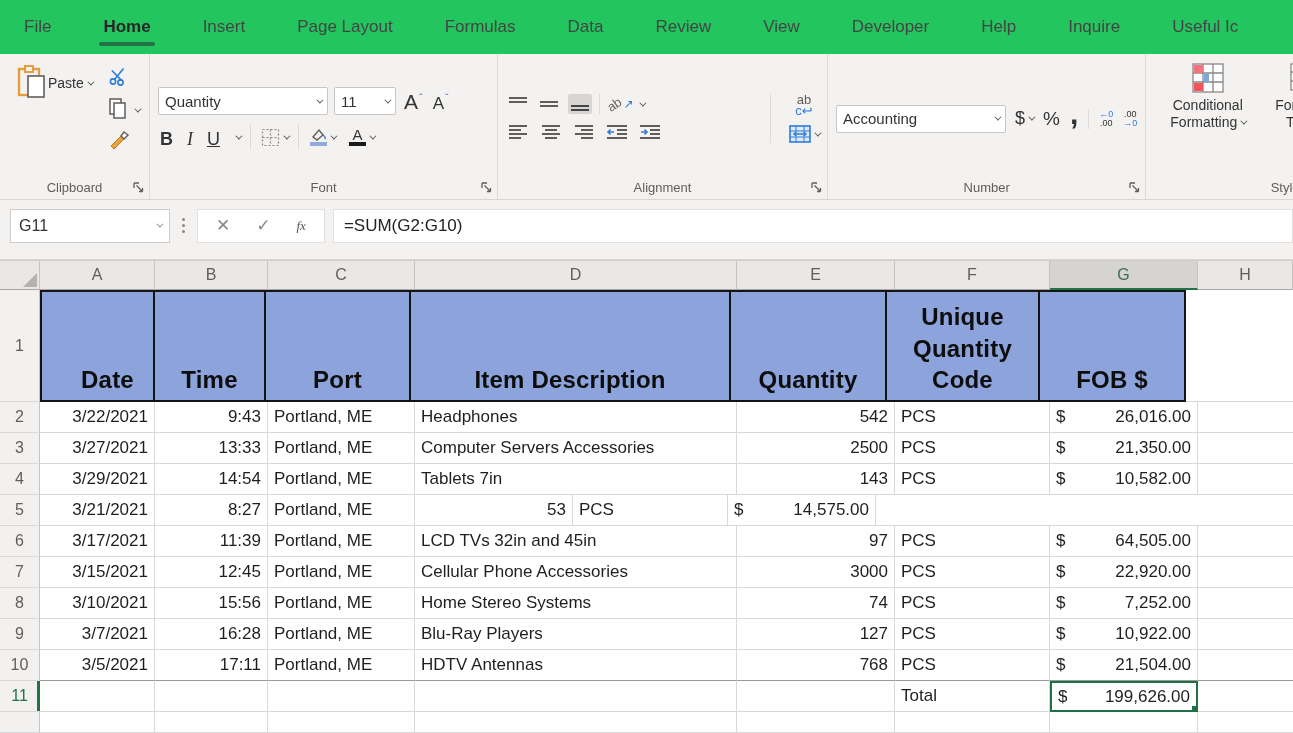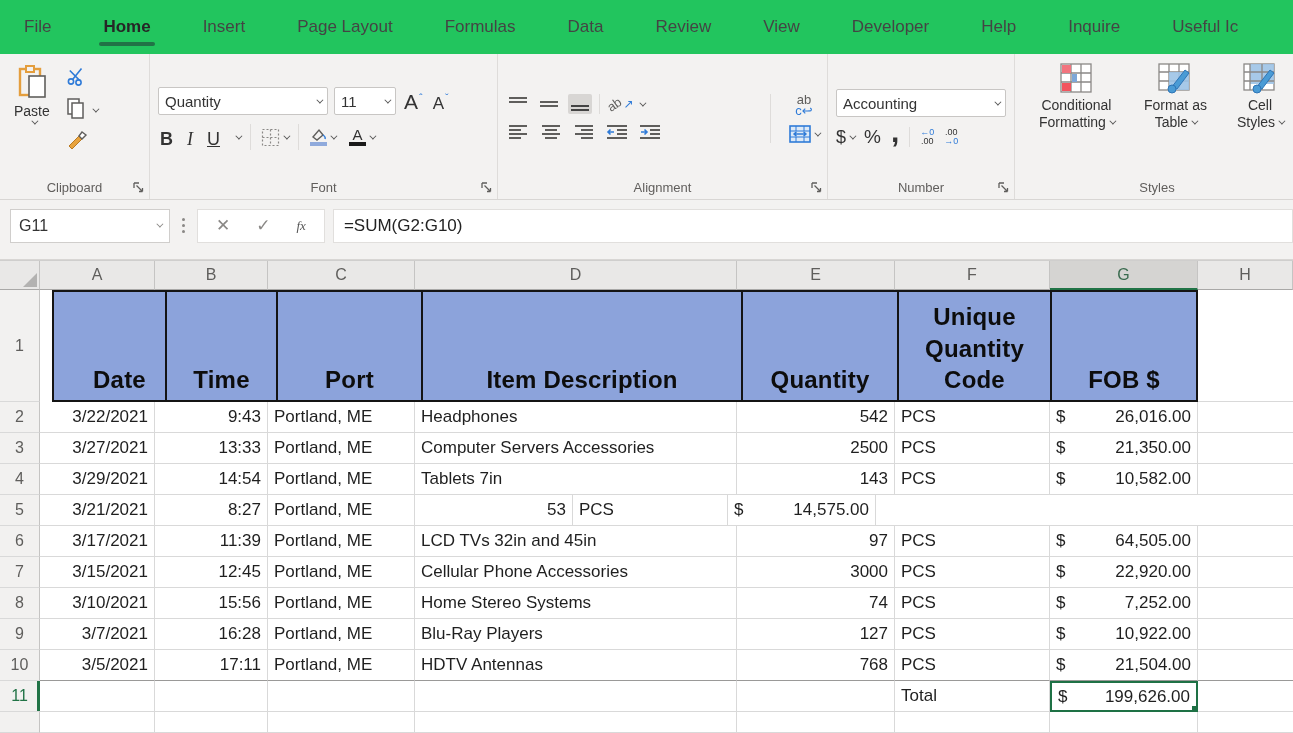--- a/index.html
+++ b/index.html
@@ -19,21 +19,21 @@
   
   .ribbon { height:146px; flex:0 0 146px; display:flex; background:#f3f2f1;
             border-bottom:1px solid #d8d6d4; overflow:hidden; }
   .group { display:flex; flex-direction:column; border-right:1px solid #dedcda; padding-top:8px; }
   .group-body { flex:1; display:flex; align-items:flex-start; padding:0 8px; }
   .group-footer { height:24px; position:relative; display:flex; align-items:center;
                   justify-content:center; font-size:13px; color:#605e5c; }
   .launcher { position:absolute; right:4px; bottom:5px; width:13px; height:13px; }
   .launcher svg { display:block; }
 
-  .bigbtn { display:flex; flex-direction:column; align-items:center; font-size:14px;
+  .bigbtn { display:flex; align-items:center; font-size:14px;
             color:#333; padding:2px 6px; border-radius:2px; }
   .bigbtn .lbl { line-height:17px; text-align:center; }
   .chev { display:inline-block; width:7px; height:7px; border-right:1.4px solid #555;
           border-bottom:1.4px solid #555; transform:rotate(45deg) translateY(-2px); margin-left:3px; }
   .chev.sm { width:5px; height:5px; }
 
   
   .clip-col { display:flex; flex-direction:column; gap:8px; margin-left:10px; margin-top:4px; }
   .mini { display:flex; align-items:center; gap:3px; height:24px; }
 
@@ -47,21 +47,21 @@
   .vdiv { width:1px; height:26px; background:#dedcda; }
   .underbar { display:flex; flex-direction:column; align-items:center; line-height:1; }
   .underbar .bar { width:17px; height:4px; margin-top:1px; }
 
   
   .al-ic { width:24px; height:20px; display:flex; align-items:center; justify-content:center;
            border-radius:2px; padding:1px; }
   .al-ic.sel { background:#d8d6d4; }
 
   
-  .num-rows { display:flex; flex-direction:column; gap:9px; width:100%; }
+  .num-rows { display:flex; flex-direction:row; gap:9px; width:100%; }
   .decimal { font-size:9px; line-height:9px; color:#333; text-align:center; }
   .decimal .blue { color:#2f7bd8; }
 
   
   .style-btn { display:flex; flex-direction:column; align-items:center; font-size:14px;
                color:#333; padding:0 8px; }
   .style-btn .lbl { line-height:17px; text-align:center; white-space:nowrap; }
 
   
   .fbar { height:60px; flex:0 0 60px; background:#f3f2f1; display:flex; align-items:center;
@@ -105,21 +105,21 @@
             border-bottom:1px solid #d9d9d9; position:relative; }
   .rownum.sel { color:var(--green); }
   .rownum.sel::after { content:""; position:absolute; right:-1px; top:0; bottom:0;
                        width:3px; background:var(--green); }
 
   .hdr-row { height:112px; flex:0 0 112px; }
   .hcell { background:var(--hblue); border:2px solid #141414; margin-left:-2px;
            display:flex; align-items:flex-end; justify-content:center;
            font-weight:bold; font-size:24px; color:#0d0d0d; text-align:center;
            line-height:1.3; padding-bottom:5px; letter-spacing:0.2px; }
-  .hcell.first { margin-left:12px;padding-left:20px; }
+  .hcell.first { margin-left:0;padding-left:20px; }
   .hcell-filler { background:#fff; border-bottom:1px solid #d9d9d9; }
 
   .data-row { height:31px; flex:0 0 31px; }
   .cell { display:flex; align-items:center; font-size:17px; color:#1f1f1f;
           border-right:1px solid #d9d9d9; border-bottom:1px solid #d9d9d9;
           padding:0 6px; overflow:hidden; white-space:nowrap; background:#fff; }
   .cell.right { justify-content:flex-end; }
   .cell.acct { justify-content:space-between; }
   .cell.noborder-r { border-right:none; }
   .row10-b { border-bottom-color:#9a9998 !important; }

